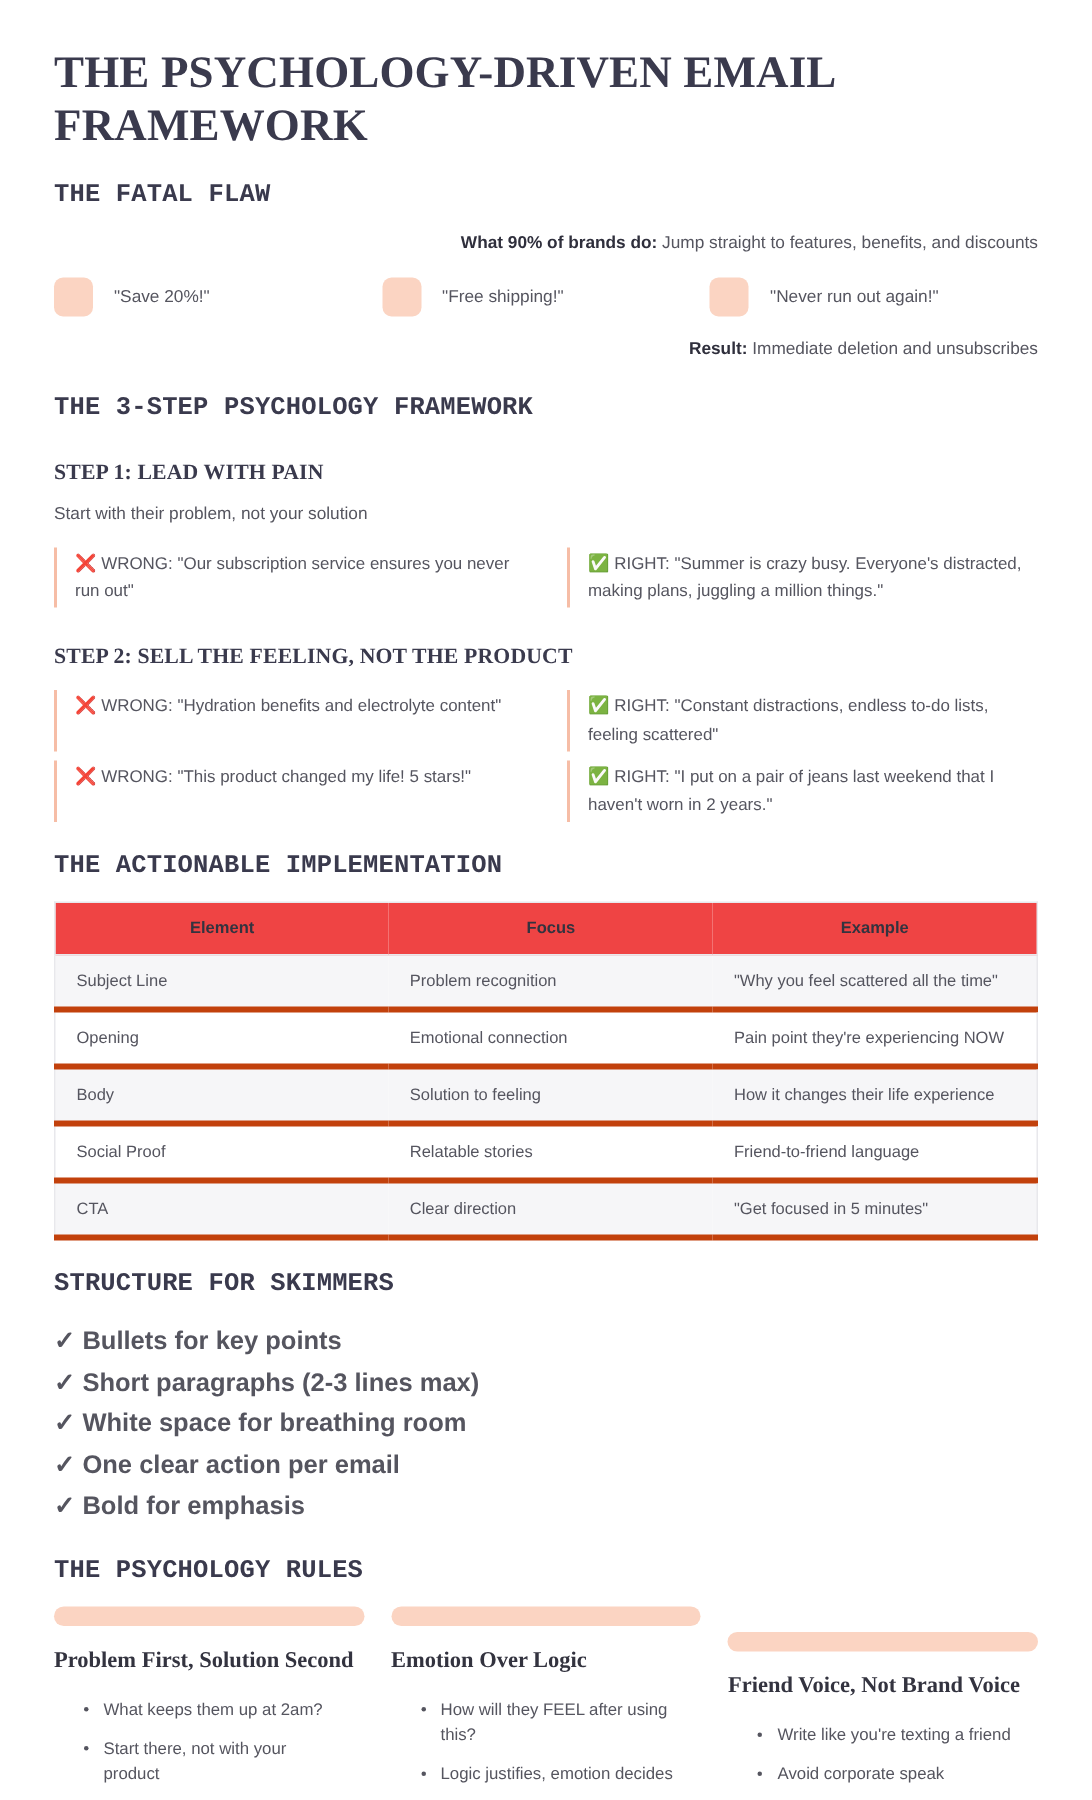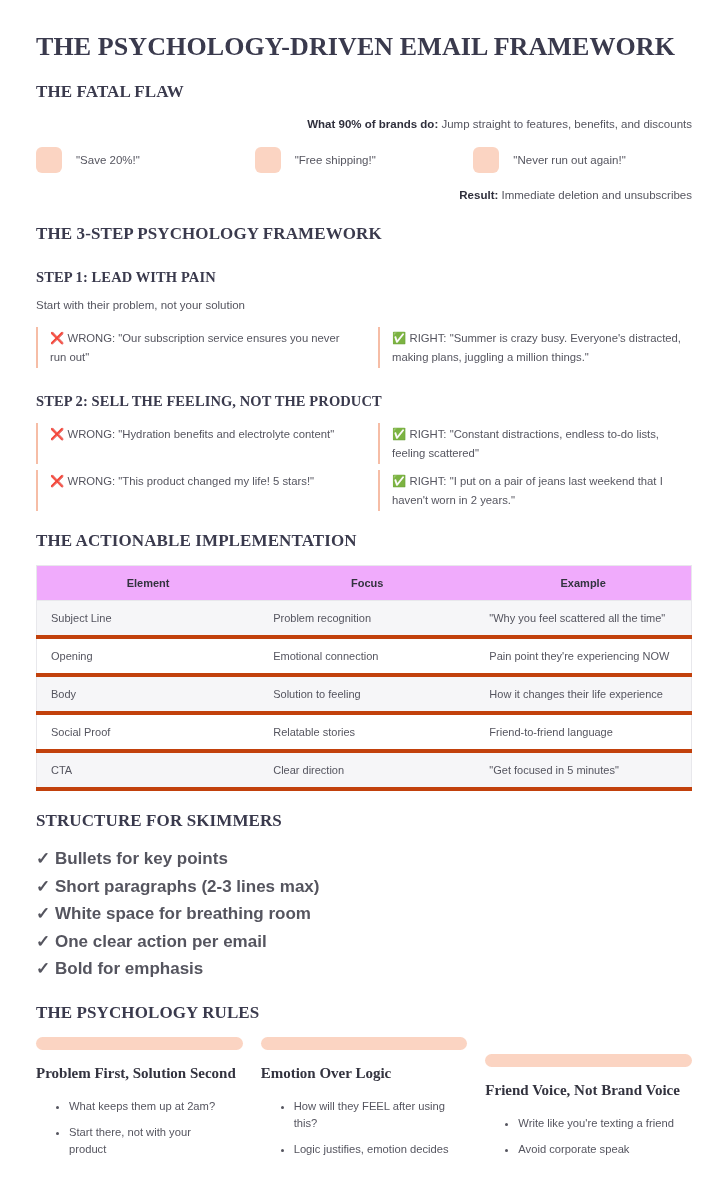--- a/index.html
+++ b/index.html
@@ -5,25 +5,25 @@
   html,body{margin:0;padding:0;}
   body{
     width:728px;height:1200px;background:#ffffff;
     font-family:"Liberation Sans",sans-serif;
     color:#4a4a55;overflow:hidden;position:relative;
   }
   .page{padding:26px 36px 0 36px;box-sizing:border-box;width:728px;}
 
   h1.doc-title{
     font-family:"Liberation Serif",serif;
-    font-size:26px;font-weight:700;color:#3a3a4d;
+    font-size:30px;font-weight:700;color:#3a3a4d;
     margin:6px 0 18px 0;letter-spacing:.1px;line-height:1.15;
   }
   h2.sec{
-    font-family:Liberation Serif, serif;
+    font-family:Liberation Mono, monospace;
     font-size:17px;font-weight:700;color:#3a3a4d;
     margin:20px 0 14px 0;letter-spacing:.1px;
   }
   h3.step{
     font-family:"Liberation Serif",serif;
     font-size:14.5px;font-weight:700;color:#3a3a4d;
     margin:25px 0 13px 0;letter-spacing:.1px;
   }
   p.kv{font-size:11.5px;margin:0 0 14px 0;color:#55555f;line-height:1.5;text-align:right;}
   p.kv b{color:#2f2f3c;font-weight:700;}
@@ -37,21 +37,21 @@
   .pair{display:flex;gap:28px;margin:0 0 6px 0;}
   .pair .col{flex:1;border-left:2px solid #f6bda6;padding:2px 0 2px 12px;}
   .pair .col p{margin:0;font-size:11.3px;line-height:1.62;color:#55555f;}
   .mark{font-size:11.5px;}
 
   table.impl{
     width:100%;border-collapse:collapse;margin:4px 0 8px 0;
     border:1px solid #e8e8ec;font-size:11px;
   }
   table.impl th{
-    background:#f0abfc;color:#33333f;font-weight:700;font-size:11px;
+    background:#ef4444;color:#33333f;font-weight:700;font-size:11px;
     padding:11px 14px;text-align:center;border-bottom:1px solid #e8e8ec;
   }
   table.impl td{
     padding:11px 14px;color:#55555f;border-bottom:4px solid #c2410c;text-align:left;
   }
   table.impl tbody tr:nth-child(odd){background:#f6f6f8;}
   table.impl tbody tr:nth-child(even){background:#ffffff;}
   table.impl col.c1{width:34%}
   table.impl col.c2{width:33%}
   table.impl col.c3{width:33%}

